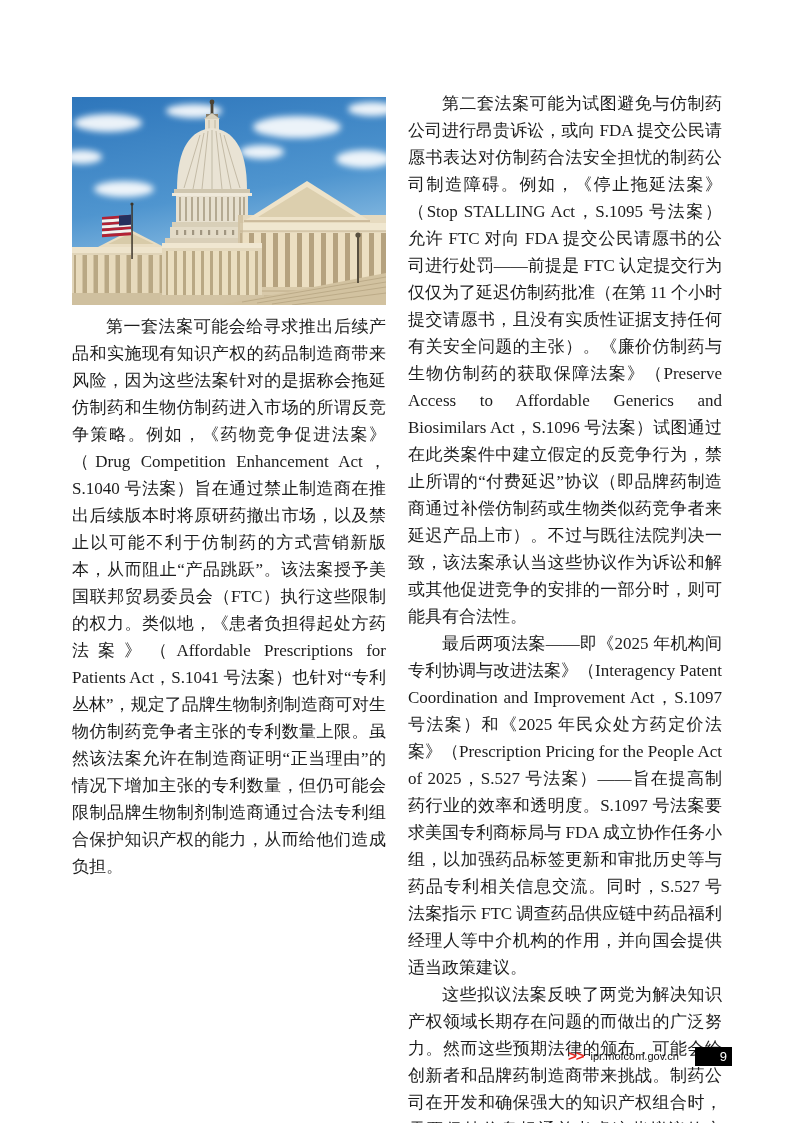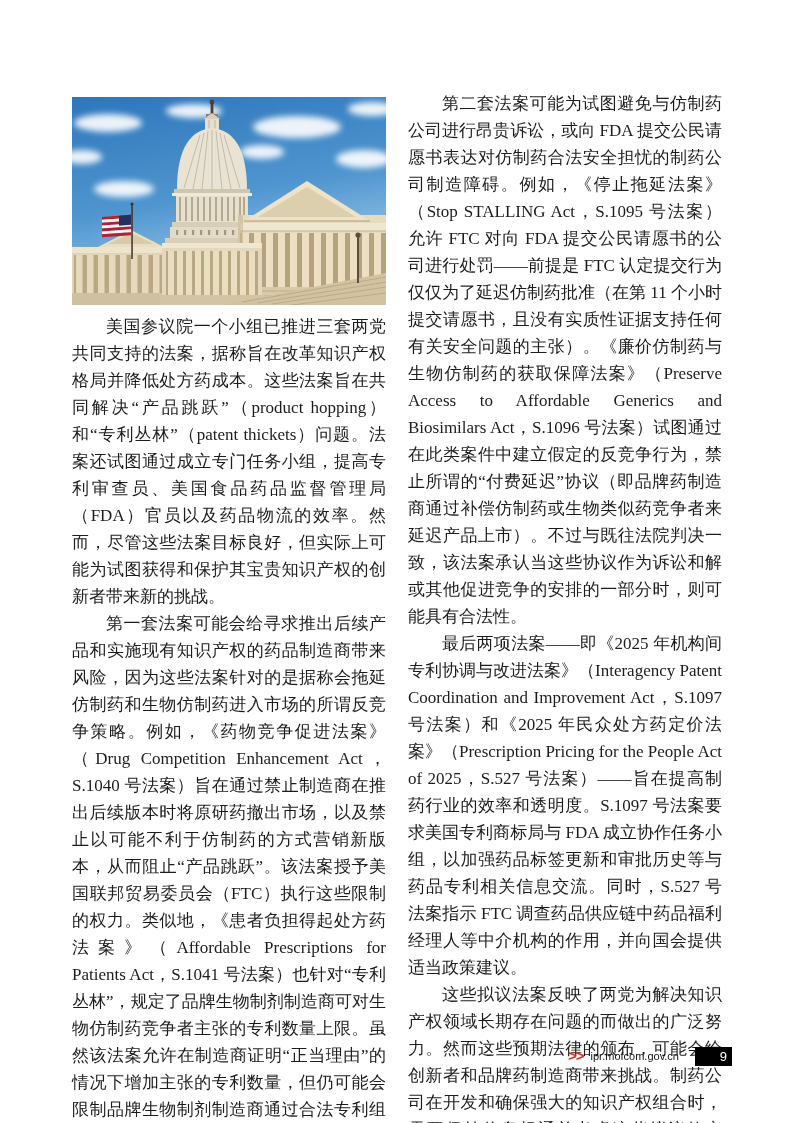--- a/index.html
+++ b/index.html
@@ -227,21 +227,20 @@
             <rect x="30" y="127.8" width="29" height="2.9" fill="#b22234"></rect>
             <rect x="30" y="130.7" width="29" height="2.9" fill="#f5f2ec"></rect>
             <rect x="30" y="133.6" width="29" height="2.9" fill="#b22234"></rect>
             <rect x="30" y="136.5" width="29" height="2.9" fill="#f5f2ec"></rect>
             <rect x="30" y="139.4" width="29" height="2.9" fill="#b22234"></rect>
             <rect x="47" y="122" width="12" height="10" fill="#25305e"></rect>
           </g>
         </g>
       </svg>
     </div>
-    <p>美国参议院一个小组已推进三套两党共同支持的法案，据称旨在改革知识产权格局并降低处方药成本。这些法案旨在共同解决“产品跳跃”（product hopping）和“专利丛林”（patent thickets）问题。法案还试图通过成立专门任务小组，提高专利审查员、美国食品药品监督管理局（FDA）官员以及药品物流的效率。然而，尽管这些法案目标良好，但实际上可能为试图获得和保护其宝贵知识产权的创新者带来新的挑战。</p>
     <p>第一套法案可能会给寻求推出后续产品和实施现有知识产权的药品制造商带来风险，因为这些法案针对的是据称会拖延仿制药和生物仿制药进入市场的所谓反竞争策略。例如，《药物竞争促进法案》（Drug Competition Enhancement Act，S.1040 号法案）旨在通过禁止制造商在推出后续版本时将原研药撤出市场，以及禁止以可能不利于仿制药的方式营销新版本，从而阻止“产品跳跃”。该法案授予美国联邦贸易委员会（FTC）执行这些限制的权力。类似地，《患者负担得起处方药法案》（Affordable Prescriptions for Patients Act，S.1041 号法案）也针对“专利丛林”，规定了品牌生物制剂制造商可对生物仿制药竞争者主张的专利数量上限。虽然该法案允许在制造商证明“正当理由”的情况下增加主张的专利数量，但仍可能会限制品牌生物制剂制造商通过合法专利组合保护知识产权的能力，从而给他们造成负担。</p>
   </div>
 
   <div class="col col-right">
     <p>第二套法案可能为试图避免与仿制药公司进行昂贵诉讼，或向 FDA 提交公民请愿书表达对仿制药合法安全担忧的制药公司制造障碍。例如，《停止拖延法案》（Stop STALLING Act，S.1095 号法案）允许 FTC 对向 FDA 提交公民请愿书的公司进行处罚——前提是 FTC 认定提交行为仅仅为了延迟仿制药批准（在第 11 个小时提交请愿书，且没有实质性证据支持任何有关安全问题的主张）。《廉价仿制药与生物仿制药的获取保障法案》（Preserve Access to Affordable Generics and Biosimilars Act，S.1096 号法案）试图通过在此类案件中建立假定的反竞争行为，禁止所谓的“付费延迟”协议（即品牌药制造商通过补偿仿制药或生物类似药竞争者来延迟产品上市）。不过与既往法院判决一致，该法案承认当这些协议作为诉讼和解或其他促进竞争的安排的一部分时，则可能具有合法性。</p>
     <p>最后两项法案——即《2025 年机构间专利协调与改进法案》（Interagency Patent Coordination and Improvement Act，S.1097 号法案）和《2025 年民众处方药定价法案》（Prescription Pricing for the People Act of 2025，S.527 号法案）——旨在提高制药行业的效率和透明度。S.1097 号法案要求美国专利商标局与 FDA 成立协作任务小组，以加强药品标签更新和审批历史等与药品专利相关信息交流。同时，S.527 号法案指示 FTC 调查药品供应链中药品福利经理人等中介机构的作用，并向国会提供适当政策建议。</p>
     <p>这些拟议法案反映了两党为解决知识产权领域长期存在问题的而做出的广泛努力。然而这些预期法律的颁布，可能会给创新者和品牌药制造商带来挑战。制药公司在开发和确保强大的知识产权组合时，需要保持信息畅通并考虑这些拟议的变更。</p>
   </div>
 
   <div class="footer">

